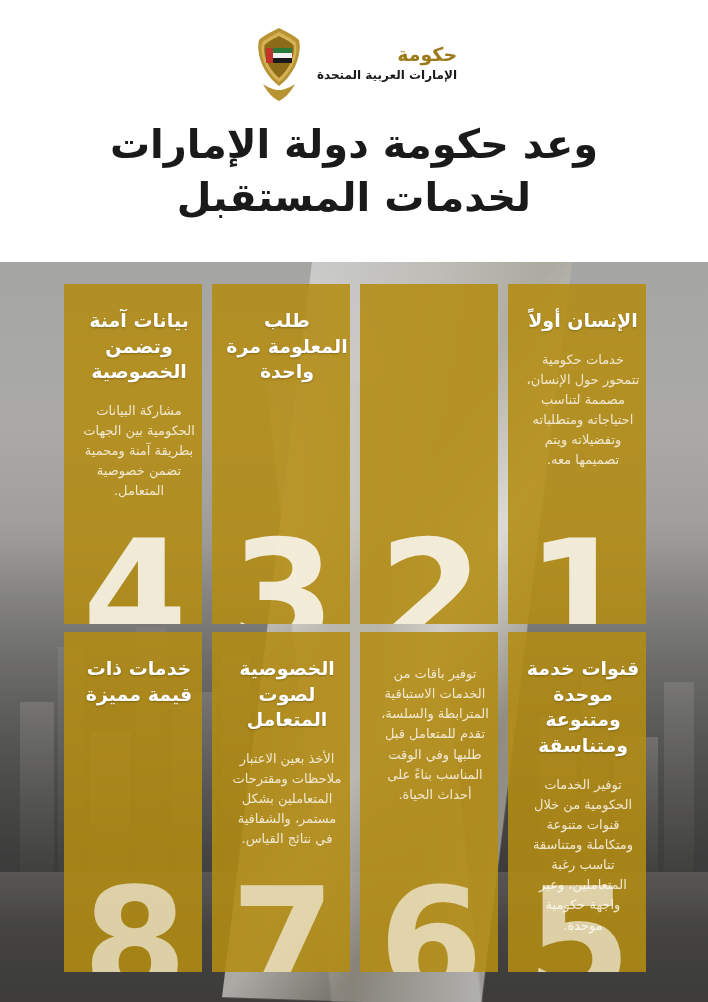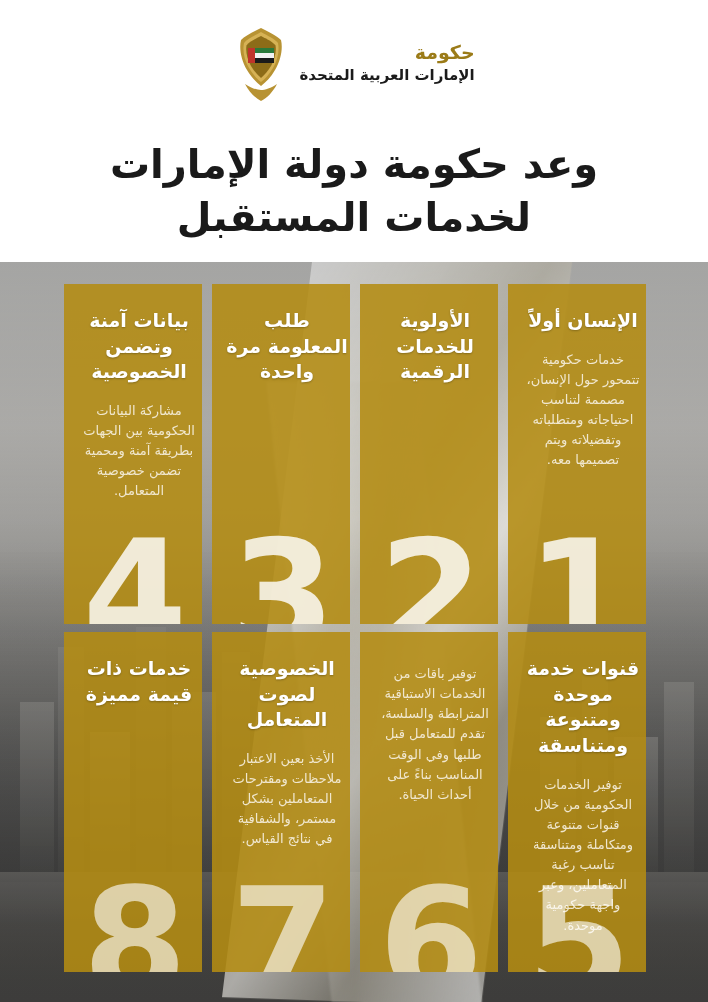--- a/index.html
+++ b/index.html
@@ -42,38 +42,37 @@
     align-items: flex-start;
     line-height: 1.15;
   }
   .gov-line1 {
     font-size: 19px;
     font-weight: bold;
     color: #9b7b18;
     letter-spacing: 1px;
   }
   .gov-line2 {
-    font-size: 15px;
+    font-size: 12px;
     font-weight: bold;
     color: #1b1b1b;
     margin-top: 3px;
   }
   .main-title {
     position: absolute;
     top: 118px;
     left: 0;
     width: 708px;
     text-align: center;
     color: #1a1a1a;
     font-weight: bold;
     font-size: 40px;
     line-height: 1.32;
     letter-spacing: 0px;
     padding: 0 33px;
-    margin-top: 20px;
   }
   .main-title .l2 { display: block; }
 
   
   .band {
     position: absolute;
     top: 262px; left: 0;
     width: 708px; height: 740px;
     overflow: hidden;
     background: #6f6f6f;
@@ -237,21 +236,20 @@
 
     <div class="grid">
 
       <div class="card">
         <div class="card-title">الإنسان أولاً</div>
         <div class="card-desc">خدمات حكومية تتمحور حول الإنسان، مصممة لتناسب احتياجاته ومتطلباته وتفضيلاته ويتم تصميمها معه.</div>
         <div class="card-num">1</div>
       </div>
 
       <div class="card">
-        <div class="card-title">الأولوية للخدمات الرقمية</div>
         <div class="card-num">2</div>
       </div>
 
       <div class="card">
         <div class="card-title">طلب المعلومة مرة واحدة</div>
         <div class="card-num">3</div>
       </div>
 
       <div class="card">
         <div class="card-title">بيانات آمنة وتضمن الخصوصية</div>

